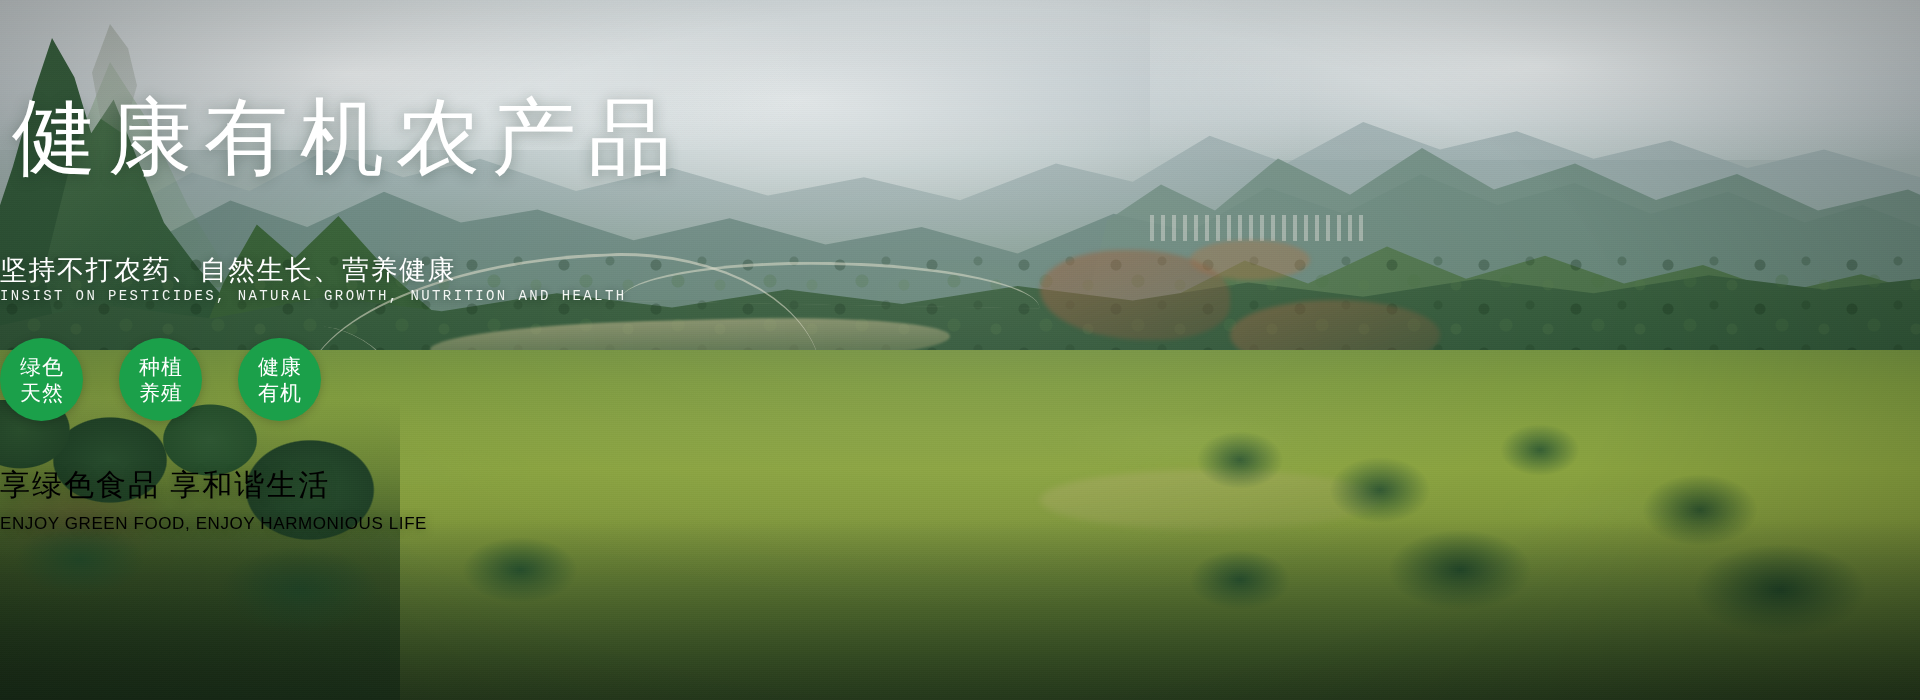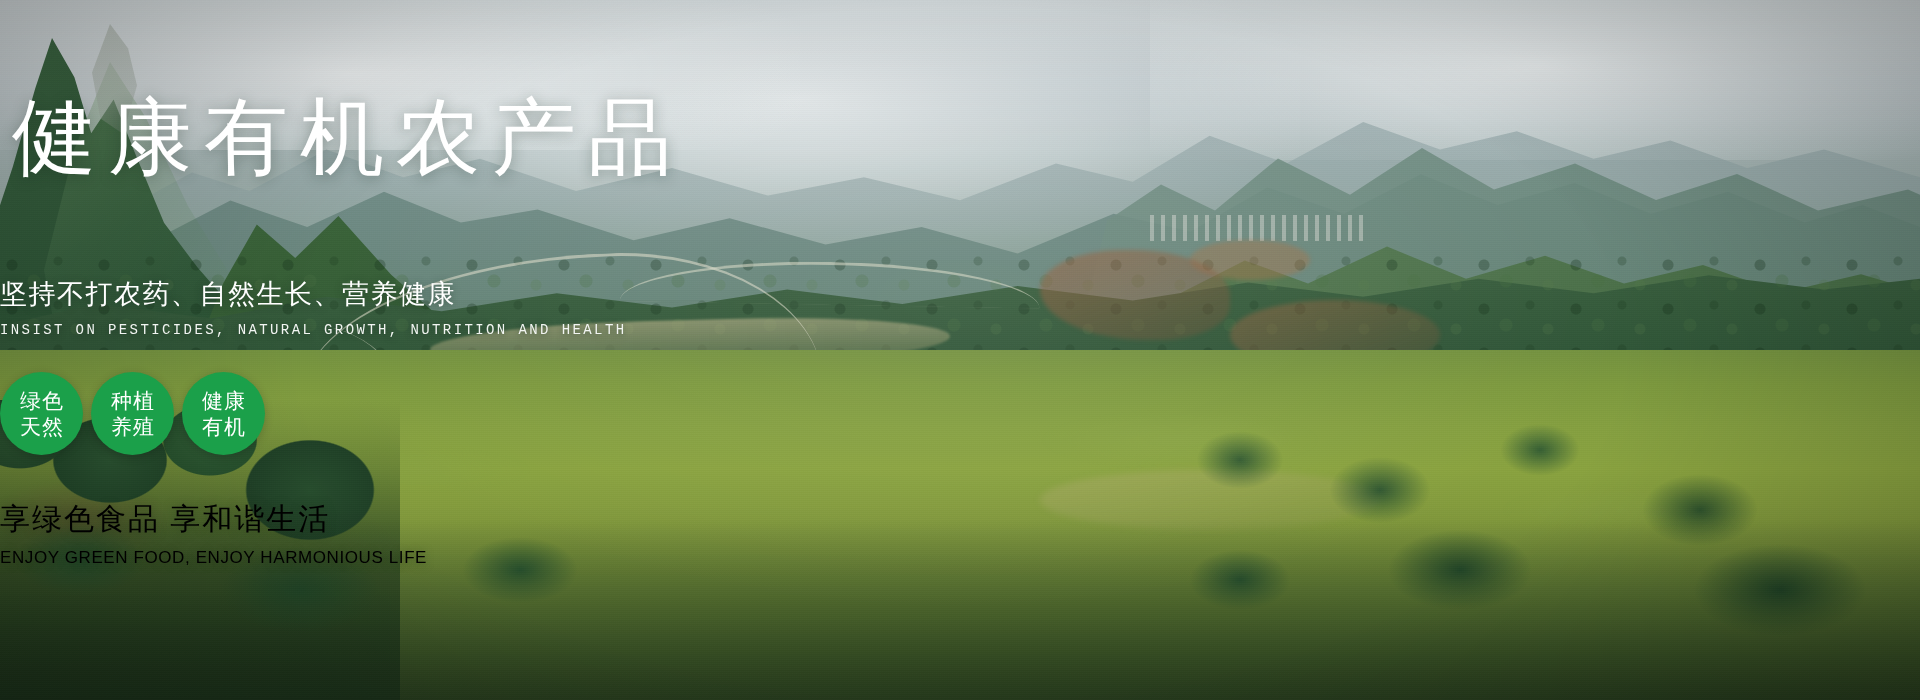--- a/index.html
+++ b/index.html
@@ -285,44 +285,44 @@
     line-height: 1.0;
     font-weight: 400;
     color: #ffffff;
     letter-spacing: 12px;
     text-indent: 12px;
     text-shadow: 0 2px 14px rgba(20,40,30,0.35);
     white-space: nowrap;
   }
 
   .subhead {
-    margin-top: 40px;
+    margin-top: 16px;
     font-size: 27px;
     font-weight: 400;
     color: #ffffff;
     letter-spacing: 1.5px;
     text-shadow: 0 1px 8px rgba(20,40,30,0.45);
     white-space: nowrap;
   }
 
   .subhead-en {
-    margin-top: 10px;
+    margin-top: 0;
     font-family: "Liberation Mono", "DejaVu Sans Mono", monospace;
     font-size: 14px;
     font-weight: 400;
     color: #f2f5f2;
     letter-spacing: 2.4px;
     text-shadow: 0 1px 6px rgba(20,40,30,0.5);
     white-space: nowrap;
   }
 
   .badges {
     margin-top: 34px;
     display: flex;
-    gap: 8px;
+    gap: 36px;
     align-items: center;
     justify-content: center;
   }
   .badge {
     width: 83px; height: 83px;
     border-radius: 50%;
     background: #1ba04a;
     color: #ffffff;
     display: flex; flex-direction: column;
     align-items: center; justify-content: center;

